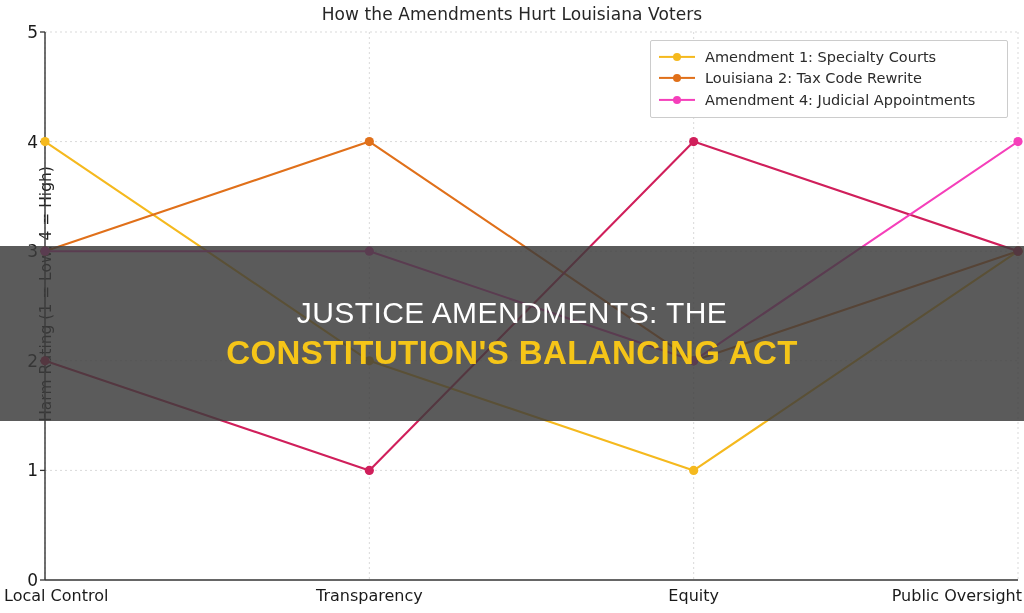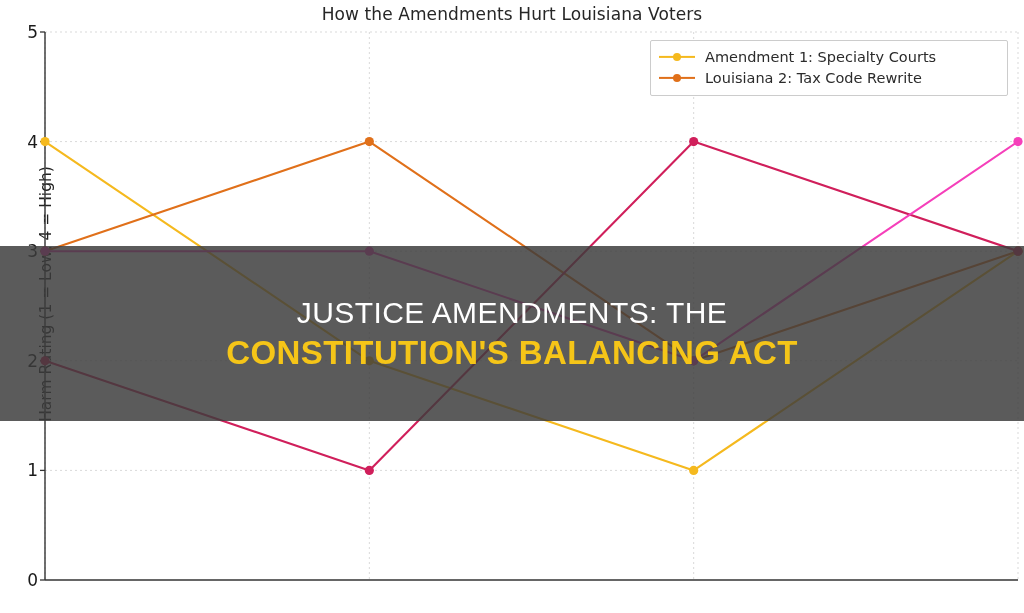--- a/index.html
+++ b/index.html
@@ -159,36 +159,49 @@
       <circle cx="369.3333333333333" cy="470.4" r="4.6" fill="#D01F5B"></circle>
       <circle cx="693.6666666666666" cy="141.59999999999997" r="4.6" fill="#D01F5B"></circle>
       <circle cx="1018" cy="251.2" r="4.6" fill="#D01F5B"></circle>
       <polyline points="45,251.2 369.3333333333333,251.2 693.6666666666666,360.79999999999995 1018,141.59999999999997" fill="none" stroke="#F53FBA" stroke-width="2.1" stroke-linejoin="round" stroke-linecap="round"></polyline>
       <circle cx="45" cy="251.2" r="4.6" fill="#F53FBA"></circle>
       <circle cx="369.3333333333333" cy="251.2" r="4.6" fill="#F53FBA"></circle>
       <circle cx="693.6666666666666" cy="360.79999999999995" r="4.6" fill="#F53FBA"></circle>
       <circle cx="1018" cy="141.59999999999997" r="4.6" fill="#F53FBA"></circle>
     </svg>
 
+  <div class="xticklabels">
+      <div class="xtick" style="transform: none; left: 4px;">Local Control</div>
+      <div class="xtick" style="left: 369.333px;">Transparency</div>
+      <div class="xtick" style="left: 693.667px;">Equity</div>
+      <div class="xtick" style="transform: translateX(-100%); left: 1022px;">Public Oversight</div>
+    </div>
 
   <div class="legend">
       <div class="legend-row">
         <span class="legend-swatch">
           <span class="lline" style="background: rgb(245, 185, 30);"></span>
           <span class="ldot" style="background: rgb(245, 185, 30);"></span>
         </span>
         <span class="legend-label">Amendment 1: Specialty Courts</span>
       </div>
       <div class="legend-row">
         <span class="legend-swatch">
           <span class="lline" style="background: rgb(224, 112, 26);"></span>
           <span class="ldot" style="background: rgb(224, 112, 26);"></span>
         </span>
         <span class="legend-label">Louisiana 2: Tax Code Rewrite</span>
       </div>
+      <div class="legend-row">
+        <span class="legend-swatch">
+          <span class="lline" style="background: rgb(245, 63, 186);"></span>
+          <span class="ldot" style="background: rgb(245, 63, 186);"></span>
+        </span>
+        <span class="legend-label">Amendment 4: Judicial Appointments</span>
+      </div>
     </div>
 
   <div class="overlay-band">
     <div class="overlay-line1">JUSTICE AMENDMENTS: THE</div>
     <div class="overlay-line2">CONSTITUTION'S BALANCING ACT</div>
   </div>
 
 </div>
 
 </body></html>

